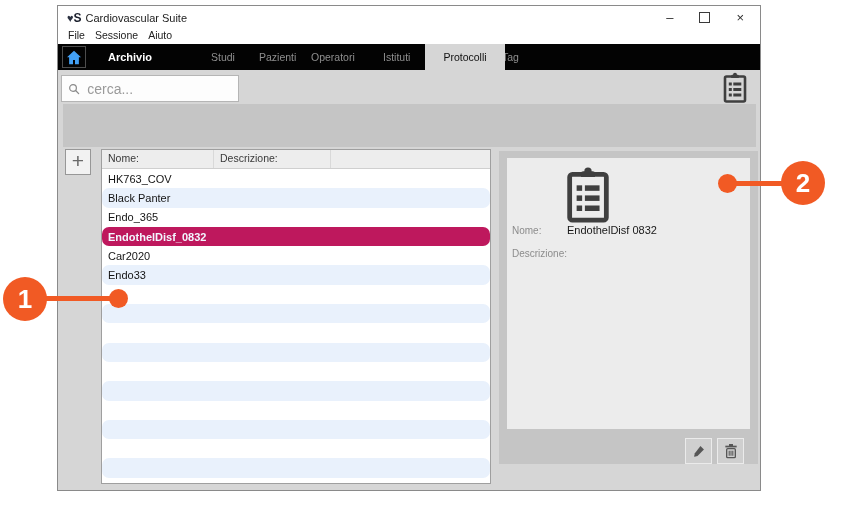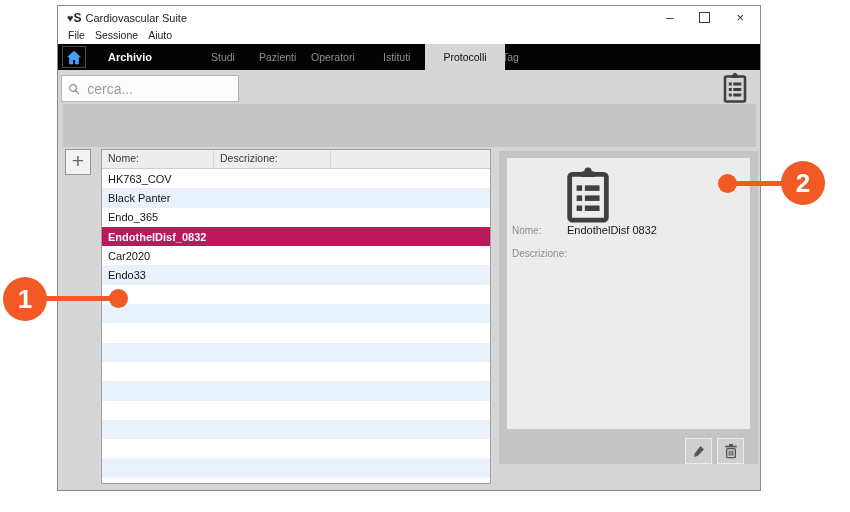--- a/index.html
+++ b/index.html
@@ -49,21 +49,21 @@
          border:1px solid #9f9f9f;box-sizing:border-box;overflow:hidden;}
   .thead{display:flex;height:18px;background:#ededed;border-bottom:1px solid #cfcfcf;
          font-size:10.5px;color:#3a3a3a;}
   .th{box-sizing:border-box;padding:2px 0 0 6px;}
   .th-nome{width:112px;border-right:1px solid #d9d9d9;}
   .th-desc{width:117px;border-right:1px solid #d9d9d9;}
   .th-rest{flex:1;}
   .row{height:19.3px;display:flex;align-items:center;font-size:11px;color:#141414;box-sizing:border-box;}
   .row .cell-nome{padding-left:6px;width:112px;box-sizing:border-box;white-space:nowrap;}
   .row .cell-desc{width:117px;box-sizing:border-box;}
-  .row.alt{background:#e9f1fc;}
+  .row.alt{background:#e9f1fc;border-radius:7px;}
   .row.selected{background:#be185d;color:#f2f7ff;font-weight:bold;}
   
   .detail-wrap{position:absolute;left:441px;top:145px;width:259px;height:313px;background:#c5c5c5;}
   .detail-panel{position:absolute;left:8px;top:7px;width:243px;height:271px;background:#ececec;}
   .panel-clipboard{position:absolute;left:59px;top:8px;width:44px;height:57px;color:#3f3f3f;}
   .p-label{position:absolute;left:5px;font-size:10px;color:#8c8c8c;}
   .p-value{position:absolute;left:60px;font-size:11px;color:#181818;}
   .lbl-nome{top:67px;} .val-nome{top:66px;}
   .lbl-desc{top:90px;} .val-desc{top:89px;}
   .icon-btn{position:absolute;top:432px;width:27px;height:26px;background:#cfcfcf;

